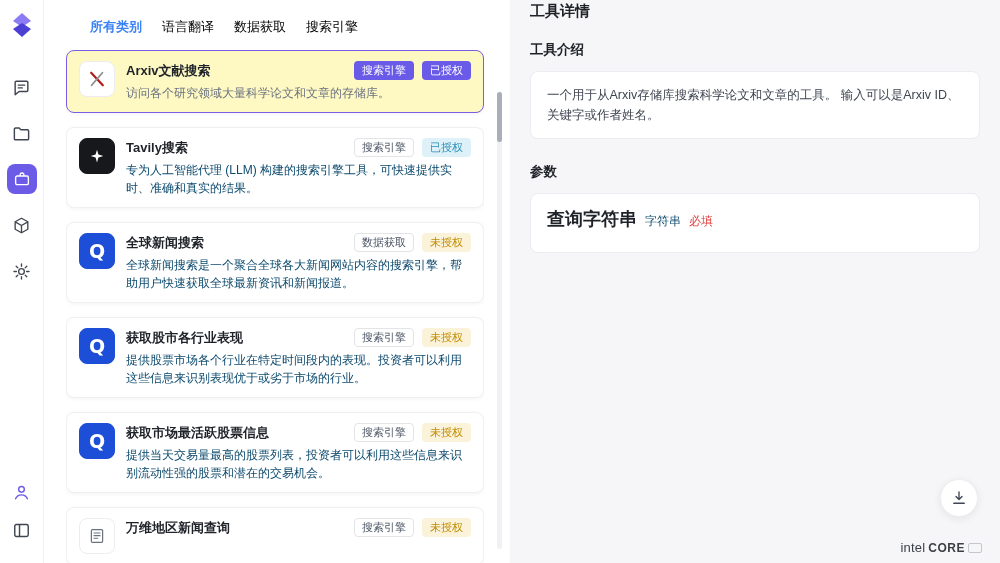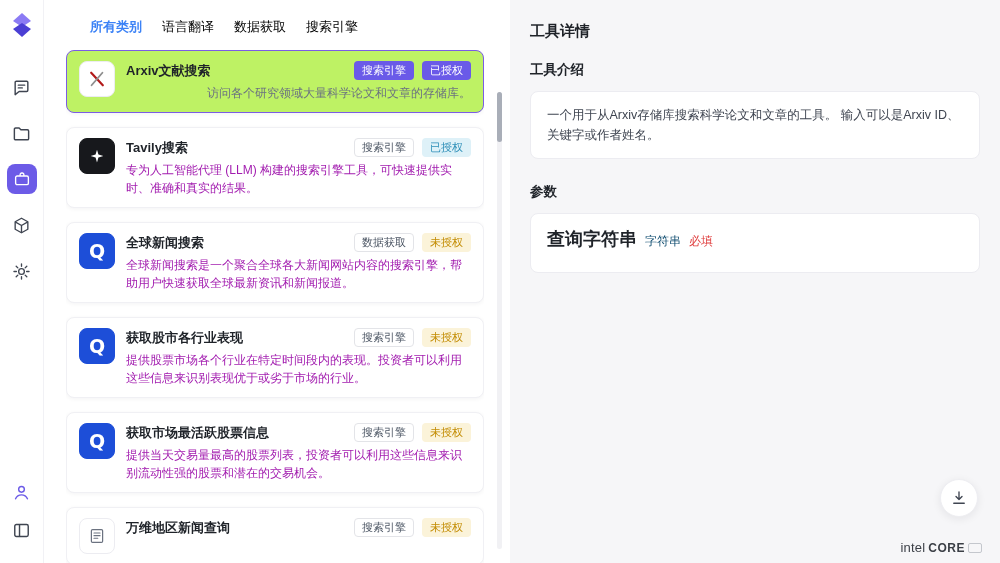--- a/index.html
+++ b/index.html
@@ -36,53 +36,53 @@
   .tabs { display:flex; gap:20px; font-size:13px; margin-bottom:14px; }
   .tab { color:#000000; cursor:pointer; }
   .tab.active { color:#3b82f6; font-weight:bold;margin-left:24px; }
 
   .tool-list { display:flex; flex-direction:column; gap:14px; overflow:hidden; flex:1; }
   .card {
     background:#fff; border:1px solid #f0f0f4; border-radius:8px;
     box-shadow:0 1px 4px rgba(25,28,40,.05);
     padding:10px 12px; display:flex; gap:11px; cursor:pointer; flex:0 0 auto;
   }
-  .card.selected { border:1.5px solid #7b5ce5; background:#bef264; }
+  .card.selected { border:1.5px solid #7b5ce5; background:#fef9c3; }
   .tool-icon {
     width:36px; height:36px; border-radius:8px; flex:0 0 36px;
     display:flex; align-items:center; justify-content:center;
     border:1px solid #ececf1; background:#fff; overflow:hidden;
   }
   .tool-icon.dark { background:#17181c; border-color:#17181c; }
   .tool-icon.qblue { background:#1d4ed8; border-color:#1d4ed8; }
   .tool-icon.qblue span { color:#fff; font-weight:bold; font-size:19px; font-family:"DejaVu Sans",sans-serif; }
   .tool-body { flex:1; min-width:0; }
   .tool-head { display:flex; align-items:center; justify-content:space-between; margin-bottom:4px; }
   .tool-name { font-size:13px; font-weight:bold; color:#1f2329; }
   .tags { display:flex; gap:8px; }
   .tag { font-size:11px; line-height:1; padding:4px 8px; border-radius:4px; white-space:nowrap; }
   .tag.solid { background:#6a5ae8; color:#fff; }
   .tag.outline { background:#fff; border:1px solid #e3e4e8; color:#4b5563; padding:3px 7px; }
   .tag.cyan { background:#def1f8; color:#2e8fb8; }
   .tag.yellow { background:#fbf3d9; color:#c28b00; }
-  .tool-desc { font-size:12px; color:#a21caf; line-height:1.5; }
-  .card.selected .tool-desc { color:#6b7280;text-align:right; }
+  .tool-desc { font-size:12px; color:#0c4a6e; line-height:1.5; }
+  .card.selected .tool-desc { color:#6b7280; }
 
   .scrollbar-track {
     position:absolute; right:8px; top:92px; bottom:14px; width:5px;
     background:#f1f1f4; border-radius:3px;
   }
   .scrollbar-thumb {
     position:absolute; top:0; left:0; width:5px; height:50px;
     background:#a9aeb8; border-radius:3px;
   }
 
   
   .detail-panel {
-    flex:1; background:#f6f6f8; padding:22px 20px; position:relative;
+    flex:1; background:#f6f6f8; padding:2px 20px; position:relative;
   }
   .detail-title { font-size:15px; font-weight:bold; margin-bottom:20px; }
   .section-heading { font-size:13.5px; font-weight:bold; margin-bottom:12px; }
   .detail-card {
     background:#fff; border:1px solid #ececf1; border-radius:8px;
     padding:13px 16px; margin-bottom:24px;
   }
   .intro-text { font-size:12.5px; color:#3f4551; line-height:1.6; }
   .param-head { display:flex; align-items:baseline; gap:8px; margin-bottom:8px; }
   .param-name { font-size:18px; font-weight:bold; color:#1f2329; }

